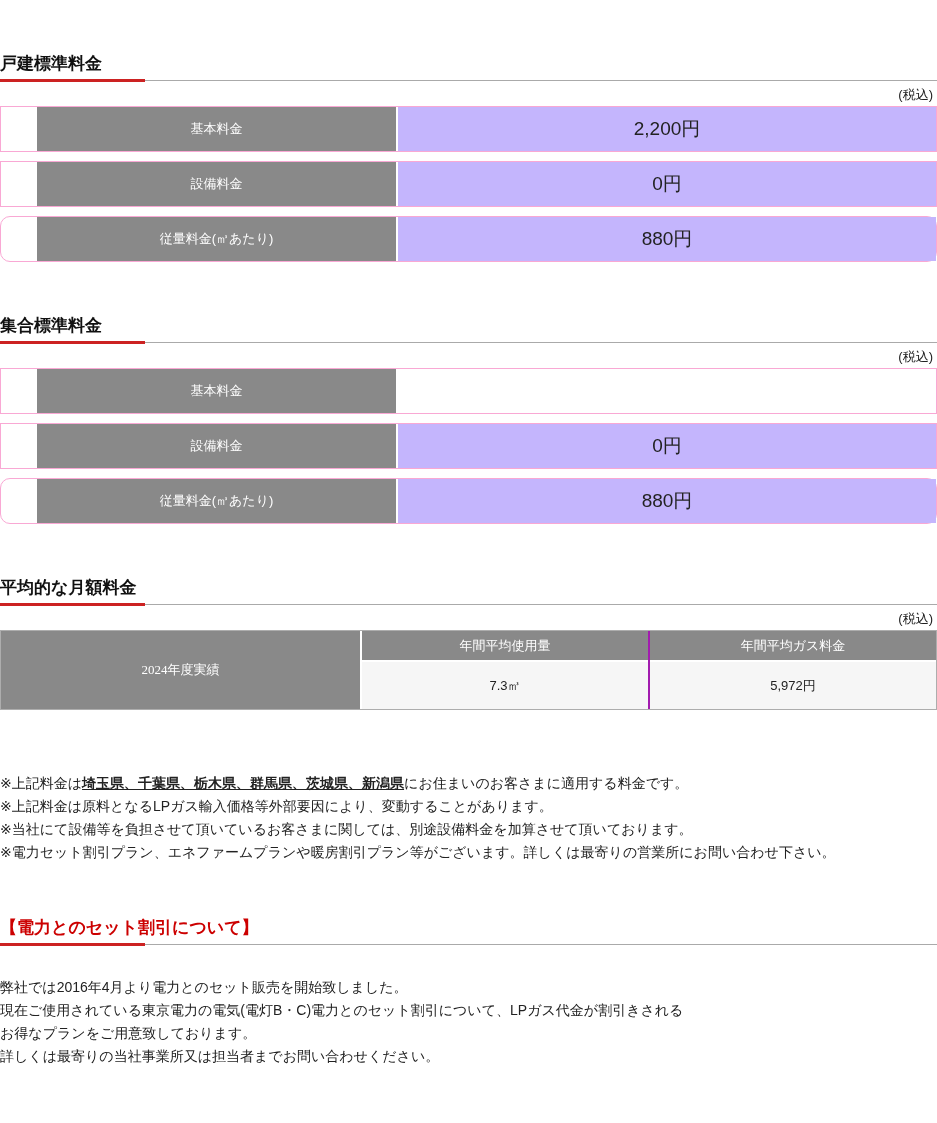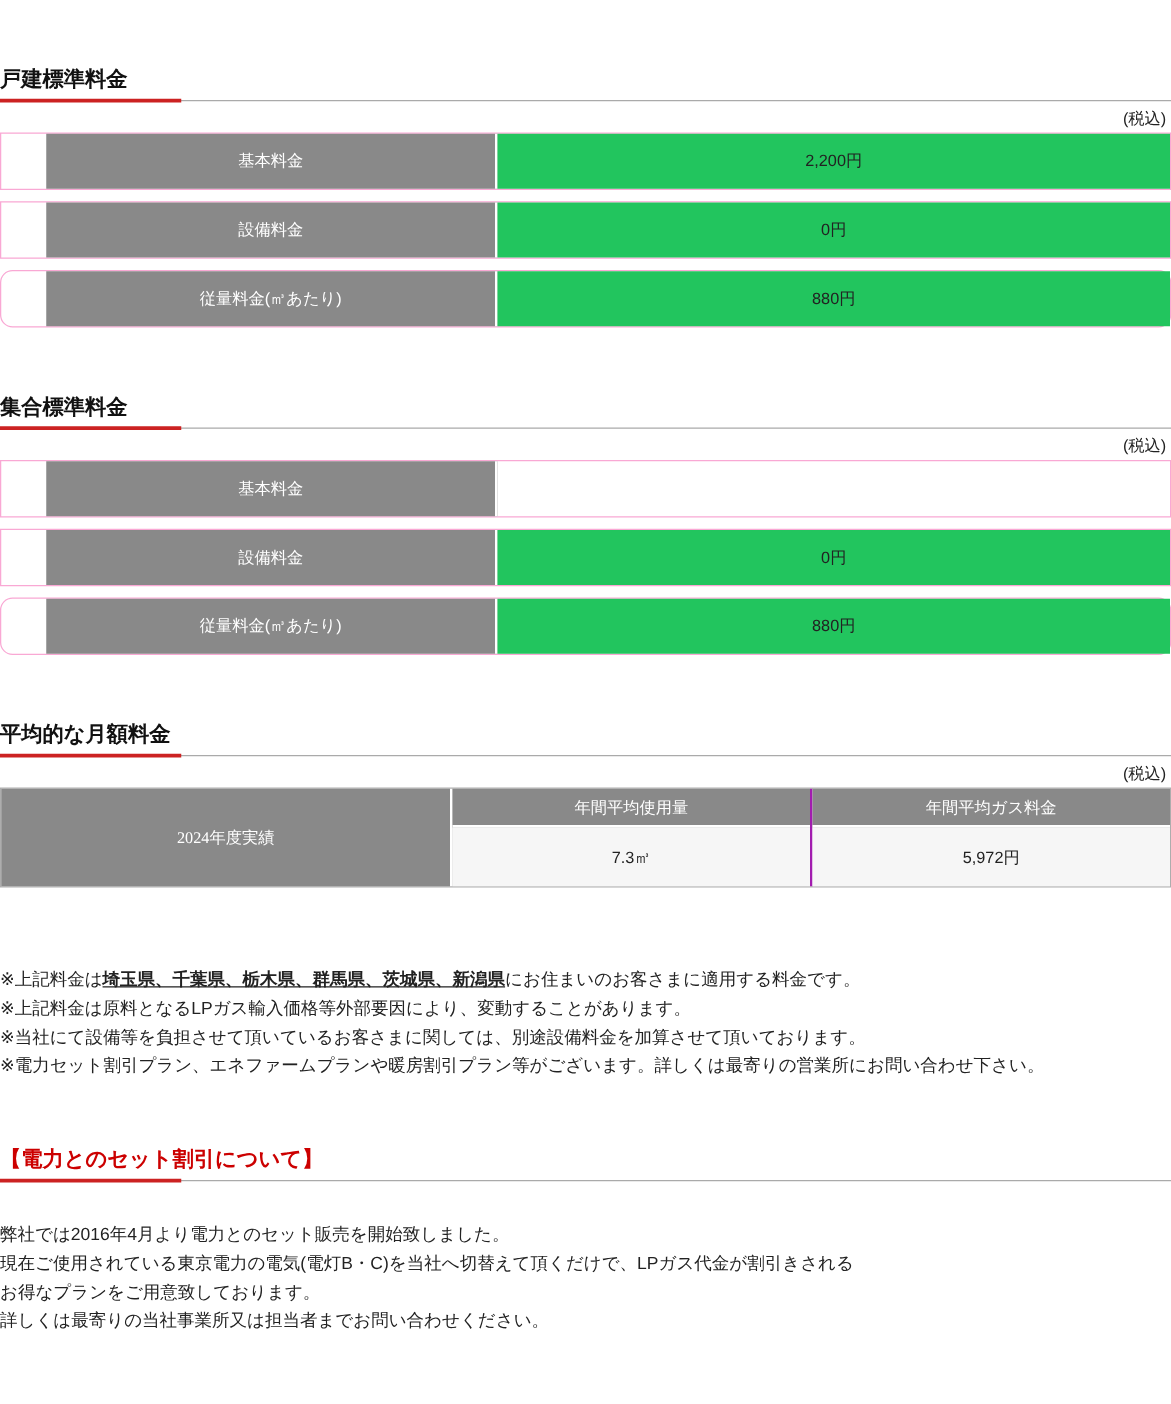--- a/index.html
+++ b/index.html
@@ -72,23 +72,23 @@
     background: #898989;
     color: #ffffff;
     font-size: 13px;
     display: flex;
     align-items: center;
     justify-content: center;
     border-right: 2px solid #ffffff;
   }
   .fee-value {
     flex: 1;
-    background: #22c55e;
-    color: #222222;
-    font-size: 13px;
+    background: #c4b5fd;
+    color: #222222;
+    font-size: 19px;
     display: flex;
     align-items: center;
     justify-content: center;
   }
   
   .avg-table {
     display: flex;
     height: 80px;
     border: 1px solid #adadad;
     box-sizing: border-box;
@@ -219,19 +219,19 @@
     <p class="note">※上記料金は原料となるLPガス輸入価格等外部要因により、変動することがあります。</p>
     <p class="note">※当社にて設備等を負担させて頂いているお客さまに関しては、別途設備料金を加算させて頂いております。</p>
     <p class="note">※電力セット割引プラン、エネファームプランや暖房割引プラン等がございます。詳しくは最寄りの営業所にお問い合わせ下さい。</p>
   </div>
 
   <section>
     <h2 class="sec-title red">【電力とのセット割引について】</h2>
     <div class="rule"></div>
     <div class="set-par">
       <p class="set-line">弊社では2016年4月より電力とのセット販売を開始致しました。</p>
-      <p class="set-line">現在ご使用されている東京電力の電気(電灯B・C)を当社へ切替えて頂くだけで、LPガス代金が割引きされる</p>
+      <p class="set-line">現在ご使用されている東京電力の電気(電灯B・C)電力とのセット割引について、LPガス代金が割引きされる</p>
       <p class="set-line">お得なプランをご用意致しております。</p>
       <p class="set-line">詳しくは最寄りの当社事業所又は担当者までお問い合わせください。</p>
     </div>
   </section>
 
 </div>
 
 </body></html>

